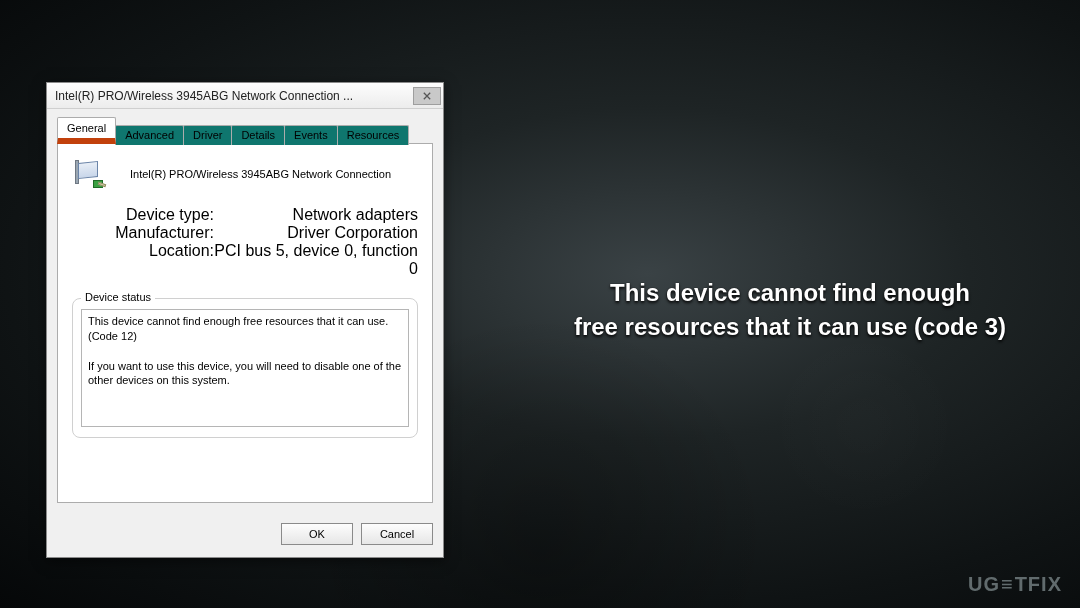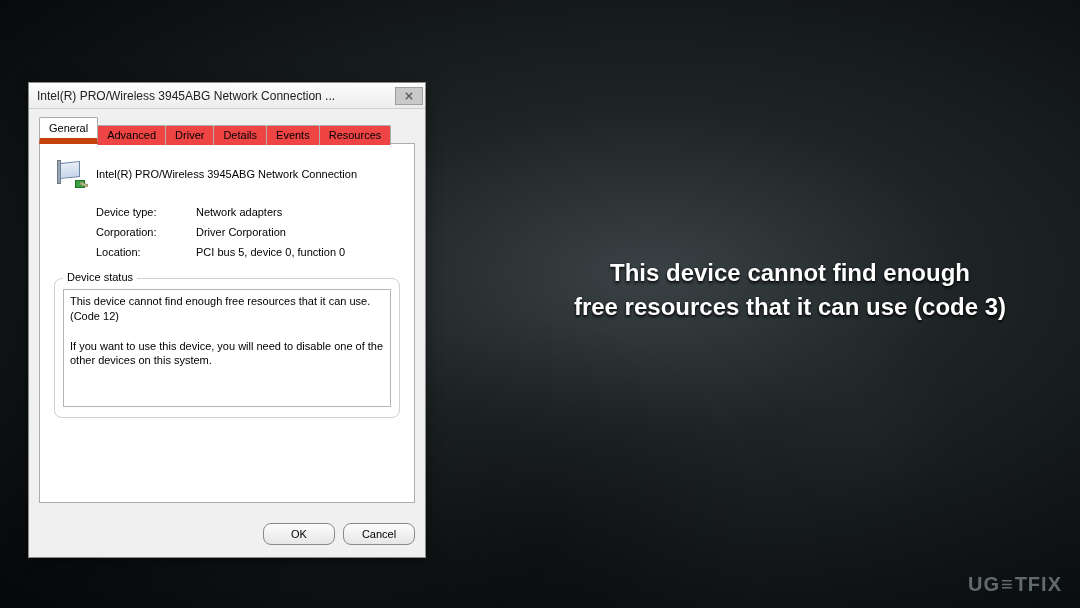--- a/index.html
+++ b/index.html
@@ -19,21 +19,21 @@
     background:
       radial-gradient(circle at 20% 30%, rgba(255,255,255,0.02) 0, transparent 8%),
       radial-gradient(circle at 80% 70%, rgba(255,255,255,0.015) 0, transparent 10%),
       radial-gradient(circle at 50% 90%, rgba(0,0,0,0.3) 0, transparent 30%);
     pointer-events: none;
   }
 
   
   .dialog {
     position: absolute;
-    left: 28px;
+    left: 46px;
     top: 82px;
     width: 398px;
     background: #f0f0f0;
     border: 1px solid #8b8b8b;
     box-shadow: 0 3px 12px rgba(0,0,0,0.5);
     font-size: 11px;
     color: #000;
   }
   .titlebar {
     height: 26px;
@@ -63,21 +63,21 @@
     display: flex;
     align-items: flex-end;
     margin-bottom: -1px;
     position: relative;
     z-index: 2;
   }
   .tab {
     padding: 3px 9px 4px 9px;
     border: 1px solid #acacac;
     border-bottom: none;
-    background: #ef4444;
+    background: #0f766e;
     margin-right: 0px;
     font-size: 11px;
     color: #000;
     border-radius: 2px 2px 0 0;
     position: relative;
     top: 1px;
     cursor: default;
   }
   .tab + .tab { margin-left: -1px; }
   .tab.active {
@@ -93,36 +93,36 @@
     background: #fff;
     padding: 14px 14px 16px 14px;
     min-height: 360px;
     position: relative;
     z-index: 1;
   }
 
   .device-header {
     display: flex;
     align-items: center;
-    gap: 10px;
+    gap: 26px;
     margin-bottom: 16px;
   }
   .device-icon {
     width: 32px; height: 32px;
     flex: 0 0 32px;
   }
   .device-name { font-size: 11px; }
 
   .info-grid {
     margin-left: 42px;
     display: grid;
     grid-template-columns: 100px 1fr;
-    row-gap: 8px;
-    font-size: 11px;
+    font-size: 16px;
     margin-bottom: 20px;
+    text-align: right;
   }
   .info-label { color: #000; }
   .info-value { color: #000; }
 
   .groupbox {
     border: 1px solid #d0d0d0;
     border-radius: 8px;
     padding: 10px 8px 8px 8px;
     position: relative;
     margin-top: 4px;
@@ -155,21 +155,21 @@
     background: #f0f0f0;
   }
   .btn {
     min-width: 72px;
     height: 22px;
     border: 1px solid #8a8a8a;
     background: linear-gradient(#fdfdfd,#e6e6e6);
     font-size: 11px;
     font-family: inherit;
     cursor: default;
-    border-radius: 8px;
+    border-radius: 0;
   }
 
   
   .nic-icon { position: relative; width: 32px; height: 32px; }
   .nic-icon .card {
     position: absolute; left: 6px; top: 4px;
     width: 20px; height: 16px;
     background: linear-gradient(#e8eef6,#c8d6ea);
     border: 1px solid #6a84a8;
     transform: skewY(-6deg);
@@ -191,21 +191,21 @@
     width: 8px; height: 3px;
     background: #d2cfa0;
     border: 1px solid #8a8860;
     transform: rotate(20deg);
   }
 
   
   .caption {
     position: absolute;
     left: 520px;
-    top: 256px;
+    top: 276px;
     width: 540px;
     color: #fff;
     font-weight: 700;
     font-size: 24px;
     line-height: 1.4;
     text-align: center;
     text-shadow: 0 2px 3px rgba(0,0,0,0.9), 0 0 1px #000;
     font-family: "Segoe UI", Arial, sans-serif;
   }
 
@@ -259,21 +259,21 @@
             <div class="plug"></div>
             <div class="cable"></div>
           </div>
         </div>
         <div class="device-name">Intel(R) PRO/Wireless 3945ABG Network Connection</div>
       </div>
 
       <div class="info-grid">
         <div class="info-label">Device type:</div>
         <div class="info-value">Network adapters</div>
-        <div class="info-label">Corporation:</div>
+        <div class="info-label">Manufacturer:</div>
         <div class="info-value">Driver Corporation</div>
         <div class="info-label">Location:</div>
         <div class="info-value">PCI bus 5, device 0, function 0</div>
       </div>
 
       <div class="groupbox">
         <span class="groupbox-legend">Device status</span>
         <textarea class="status-box" readonly="" style="">This device cannot find enough free resources that it can use. (Code 12)
 
 If you want to use this device, you will need to disable one of the other devices on this system.</textarea>

